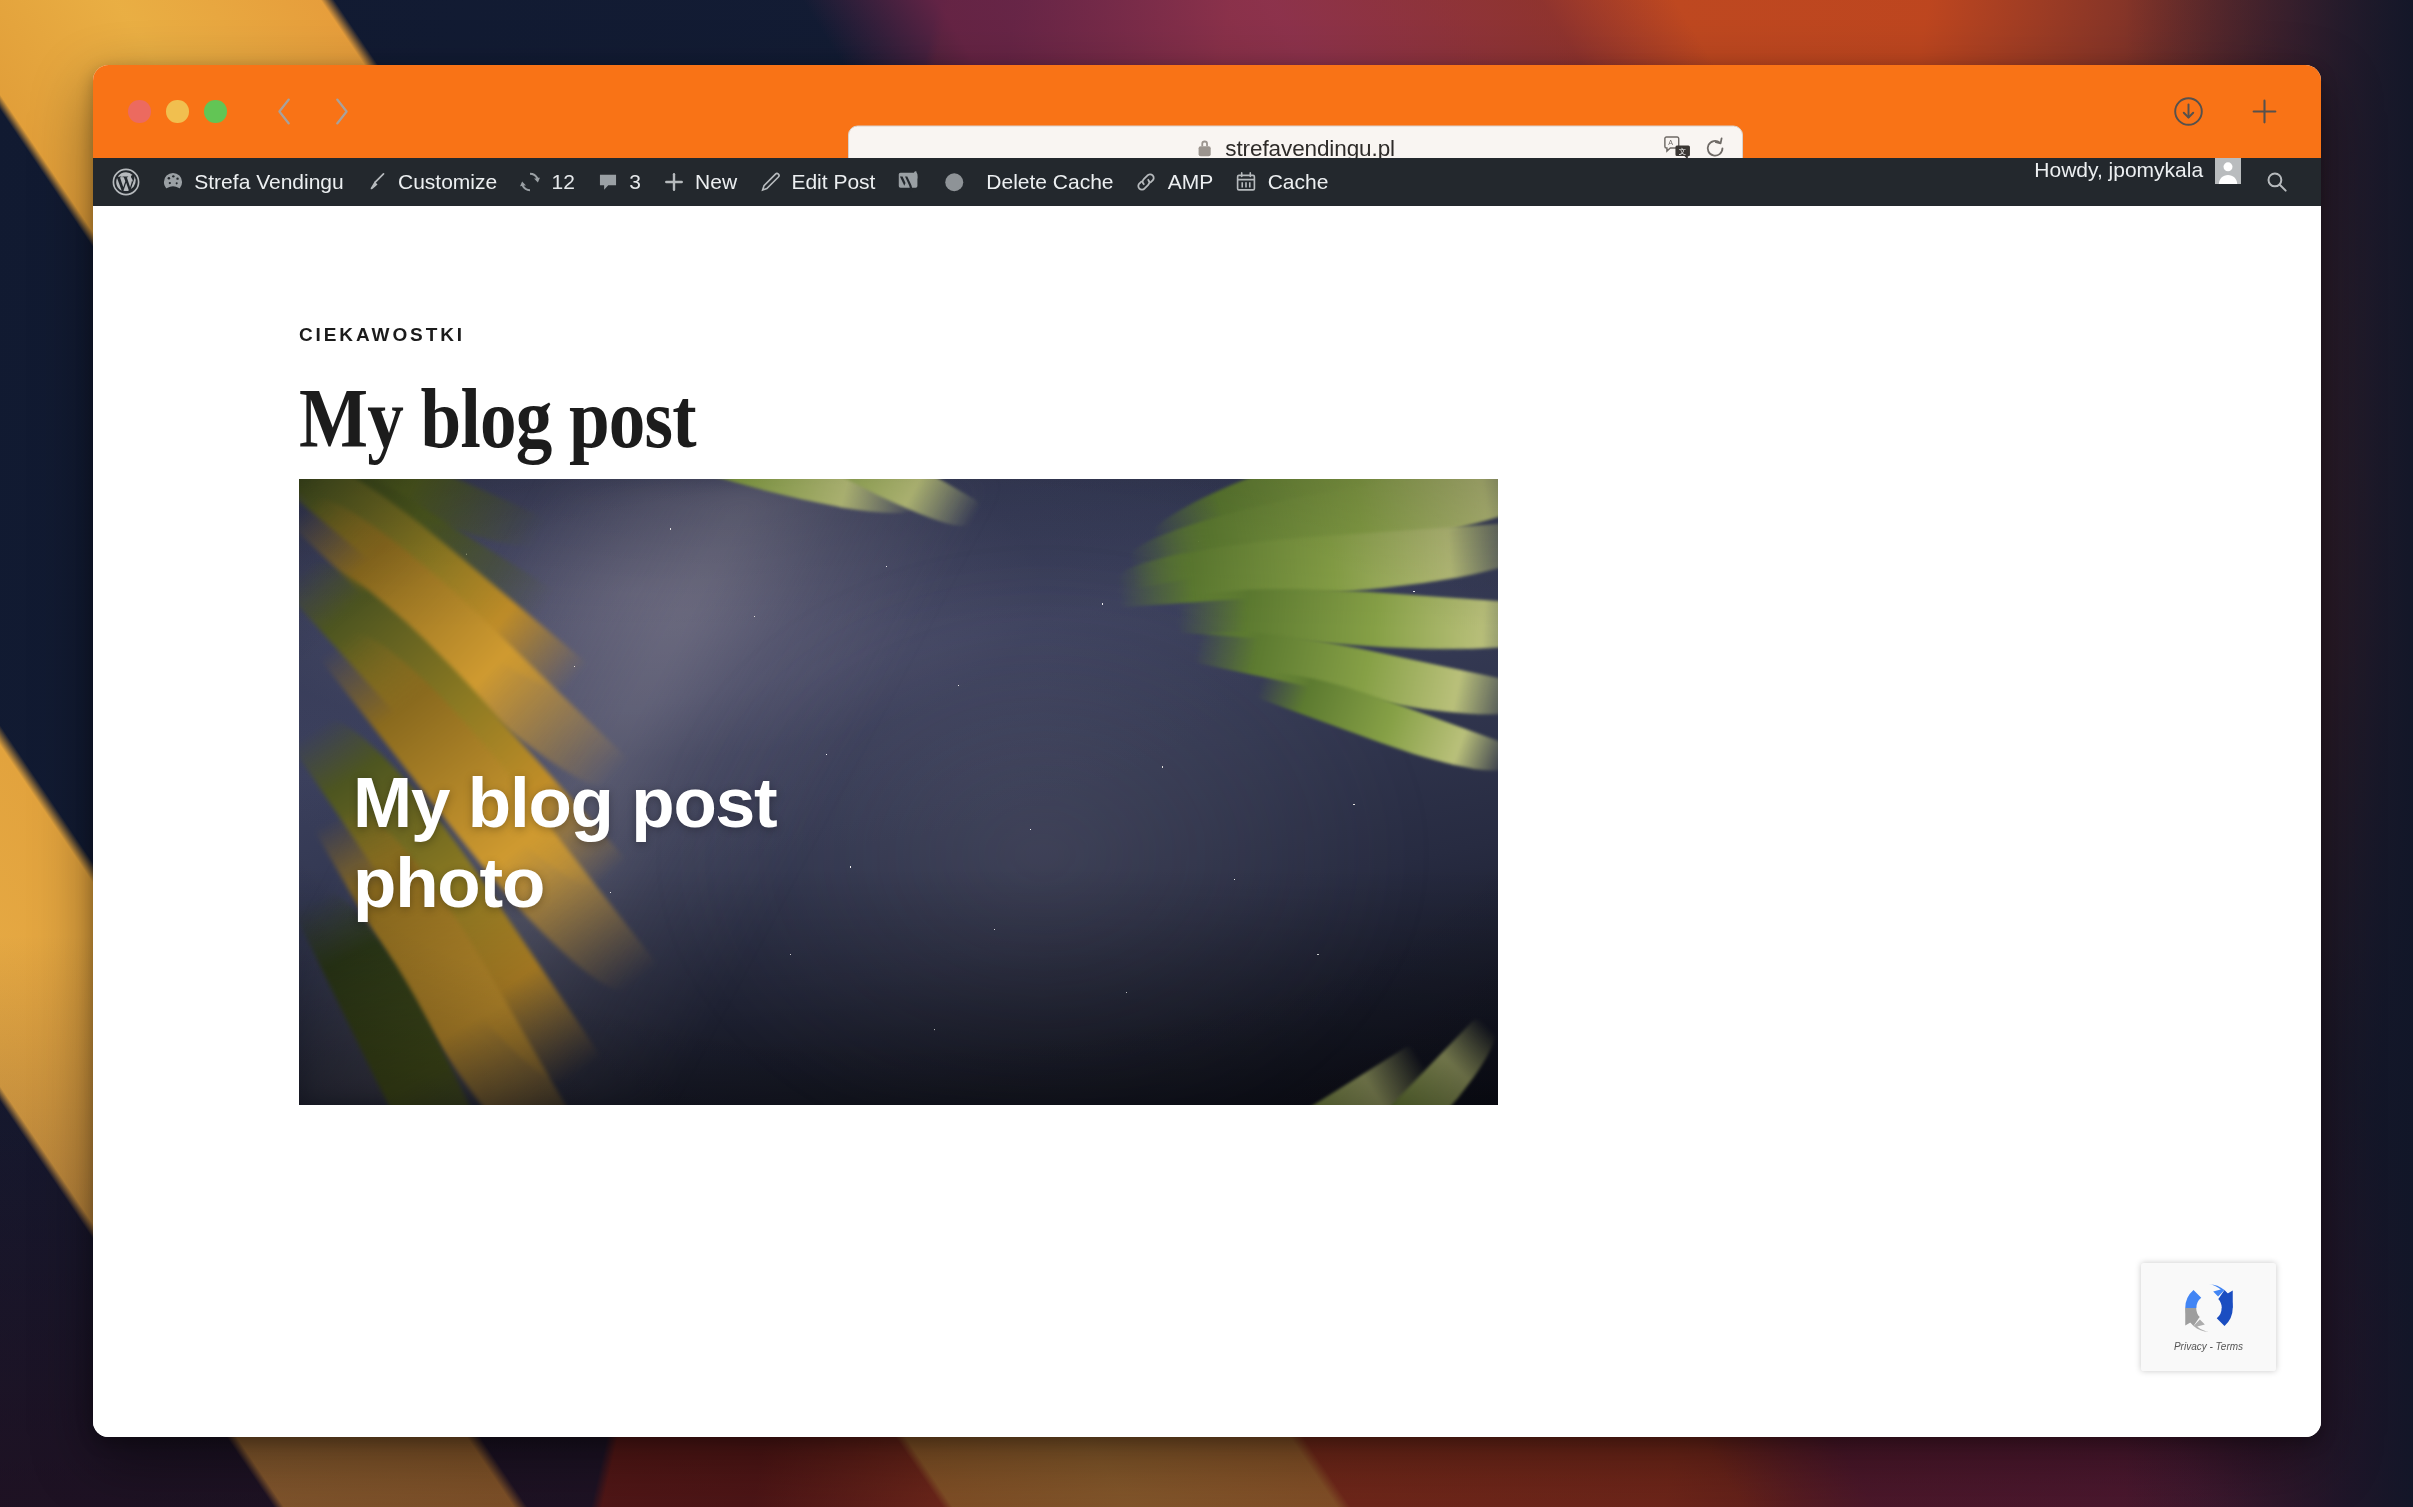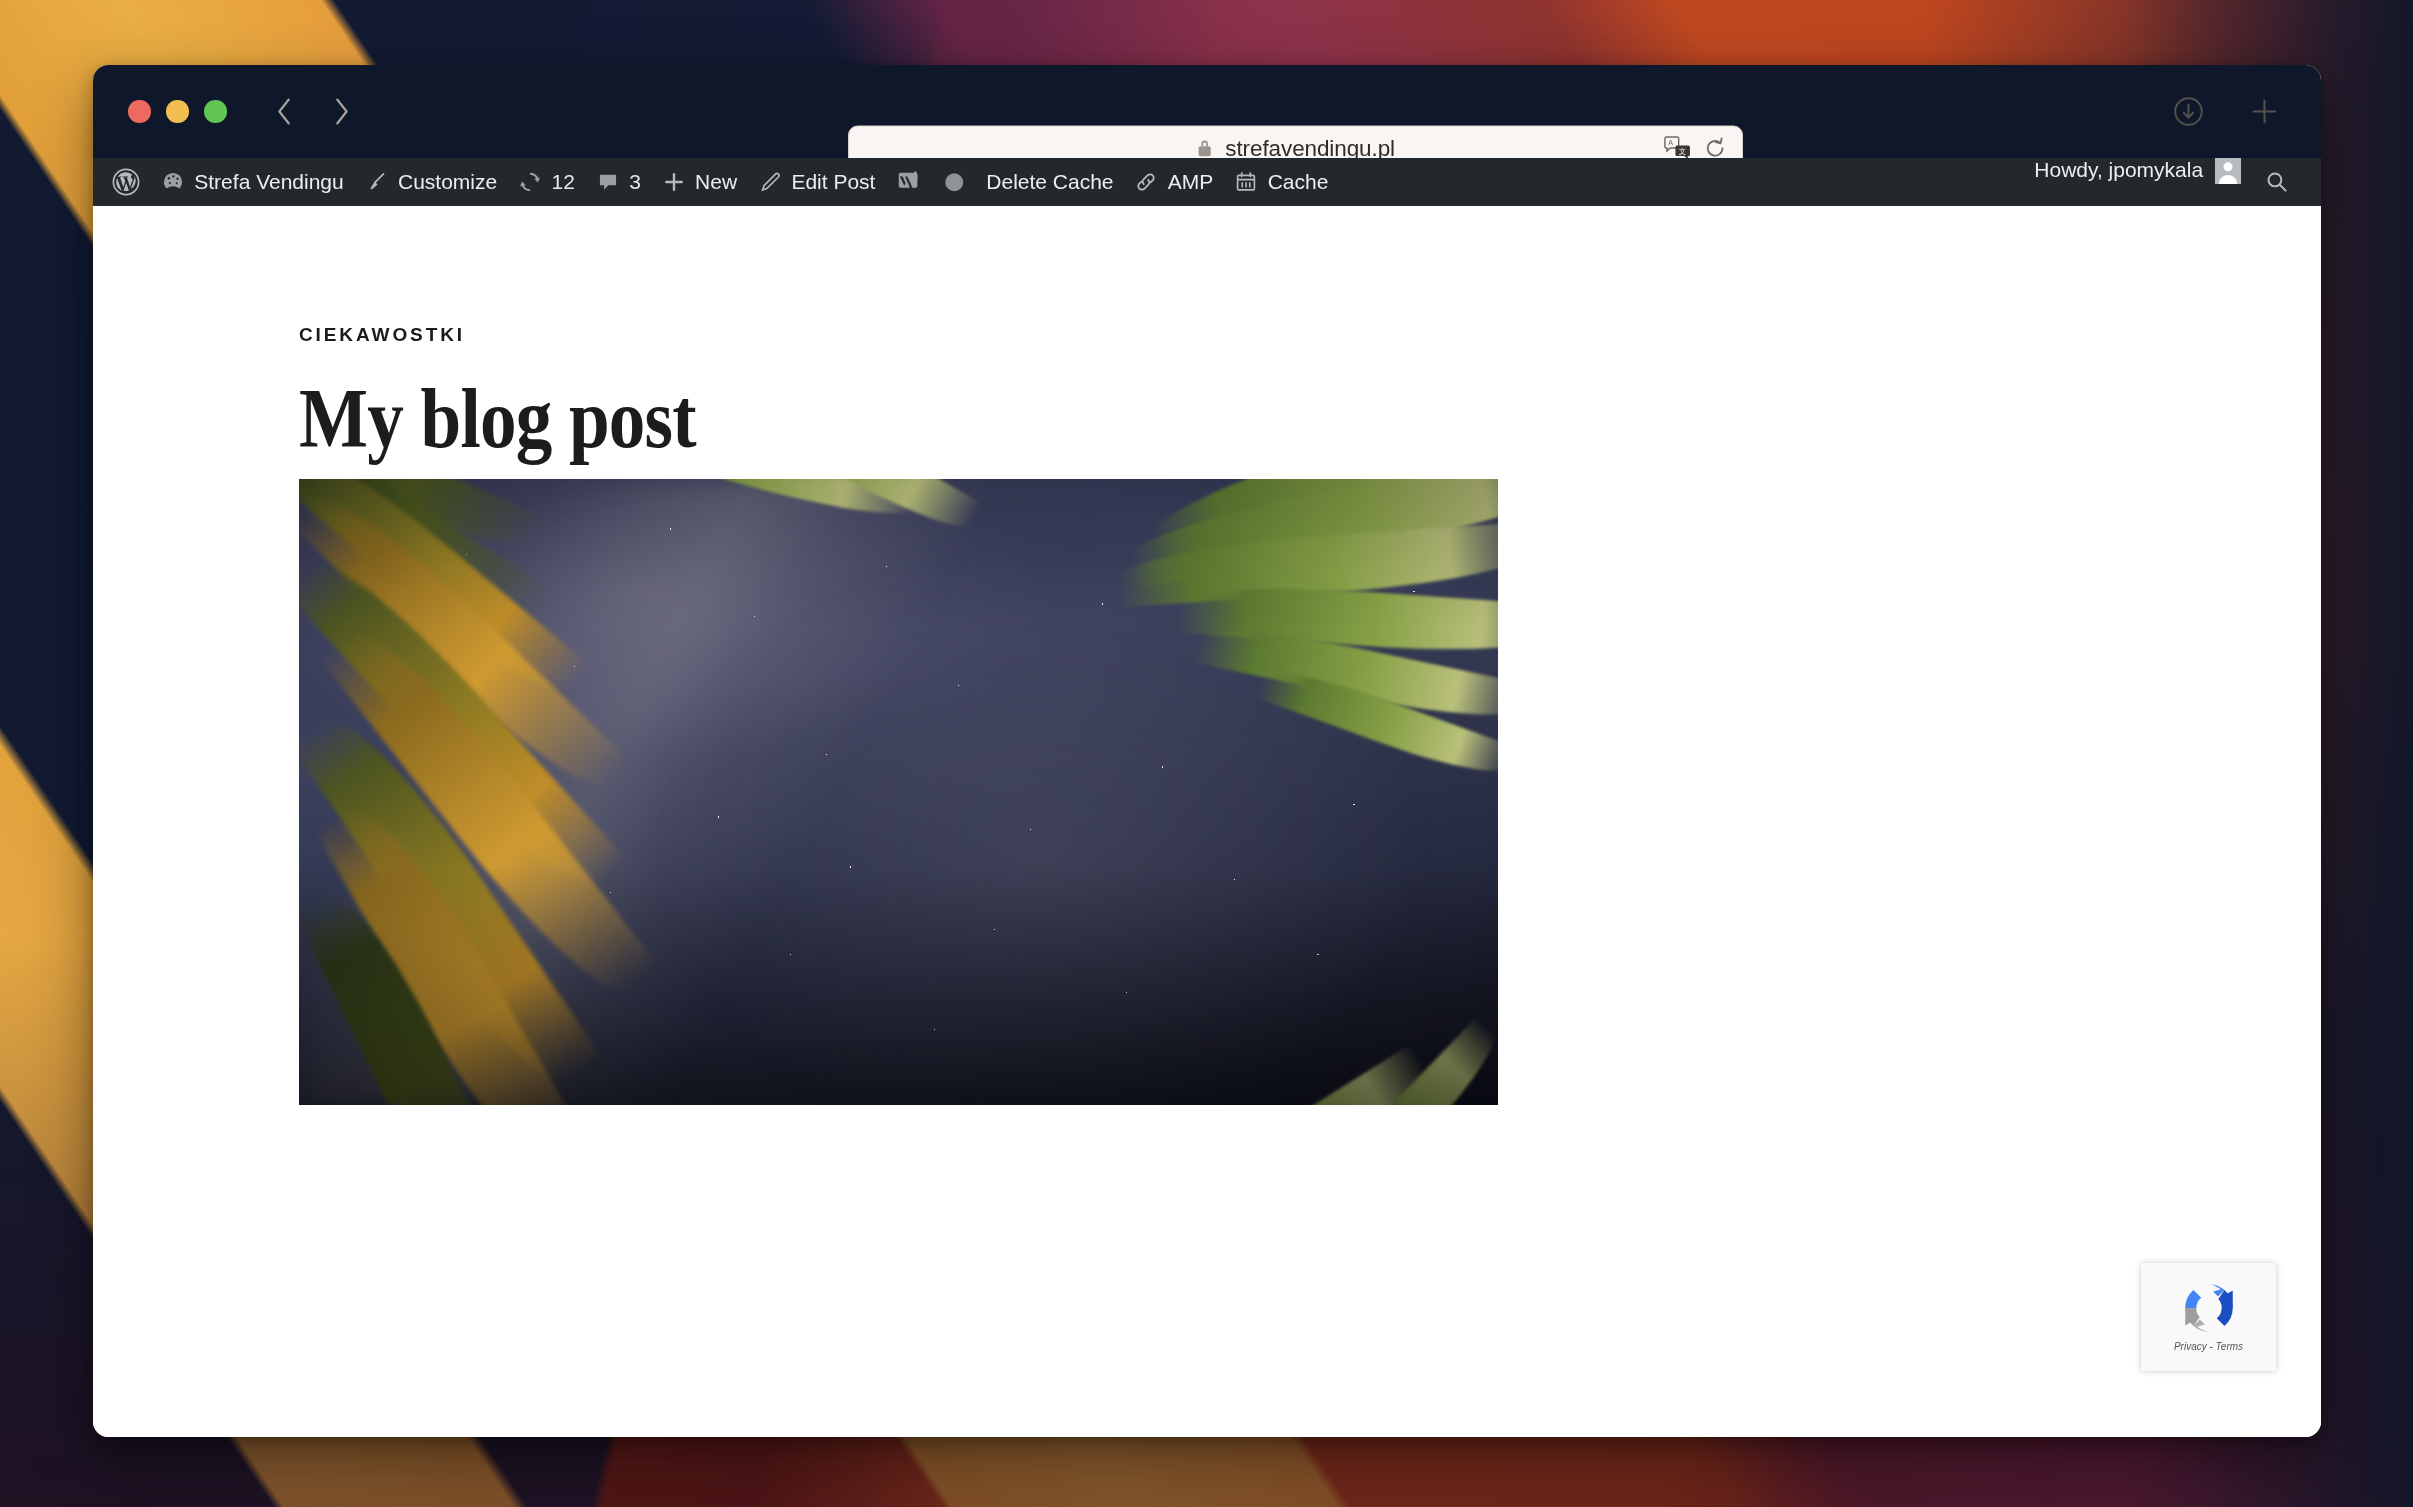--- a/index.html
+++ b/index.html
@@ -78,21 +78,21 @@
     border-radius: 15.6px;
     background: #ffffff;
     overflow: hidden;
     box-shadow: 0 22.5px 61px rgba(0,0,0,.42), 0 5.2px 15.6px rgba(0,0,0,.26);
   }
 
   
   #browser-toolbar {
     position: relative;
     height: 93px;
-    background: #0f172a;
+    background: #f97316;
     display: flex;
     align-items: center;
   }
   .traffic-lights {
     display: flex;
     gap: 15.6px;
     margin-left: 35px;
   }
   .tl { width: 22.5px; height: 22.5px; border-radius: 50%; }
   .tl.red    { background: #ec6a5f; }
@@ -606,20 +606,21 @@
           <div class="frond-green" style="right:-61px;  top:113px; width:381px; height:54px; transform:rotate(4deg);"></div>
           <div class="frond-green" style="right:-26px;  top:170px; width:329px; height:48px; transform:rotate(12deg);"></div>
           <div class="frond-green" style="right:-17.3px;  top:222px; width:260px; height:42px; transform:rotate(20deg);"></div>
           <div class="frond-green" style="left:260px;   top:-48px; width:364px; height:52px; transform:rotate(16deg);"></div>
           <div class="frond-green" style="left:364px;   top:-61px; width:329px; height:47px; transform:rotate(30deg);"></div>
           <div class="frond-green" style="right:52px;   bottom:-61px; width:286px; height:50px; transform:rotate(-32deg);"></div>
           <div class="frond-green" style="right:-35px;  bottom:-43px; width:260px; height:45px; transform:rotate(-46deg);"></div>
 
           <div class="fi-layer fi-vignette"></div>
 
+          <div id="featured-image-caption">My blog post photo</div>
         </div>
       </article>
 
       <div id="recaptcha-badge">
         <span class="rc-logo">
           <svg viewBox="0 0 64 64" width="62" height="62">
             <path d="M32 7.5c6.1 0 11.7 2.3 16 6l-6.6 6.6-5.1-5.1 7.8-2.1-.2-.2A23 23 0 0 0 32 7.5z" fill="#4285f4"></path>
             <path d="M48 13.5A24.4 24.4 0 0 1 56.5 32H45.2c0-3.6-1.3-6.9-3.5-9.4z" fill="#1b4ec1"></path>
             <path d="M41.7 22.6 56.5 32V13.9z" fill="#1b4ec1"></path>
             <path d="M32 56.5c-6.1 0-11.7-2.3-16-6l6.6-6.6 5.1 5.1-7.8 2.1.2.2A23 23 0 0 0 32 56.5z" fill="#adadad"></path>

